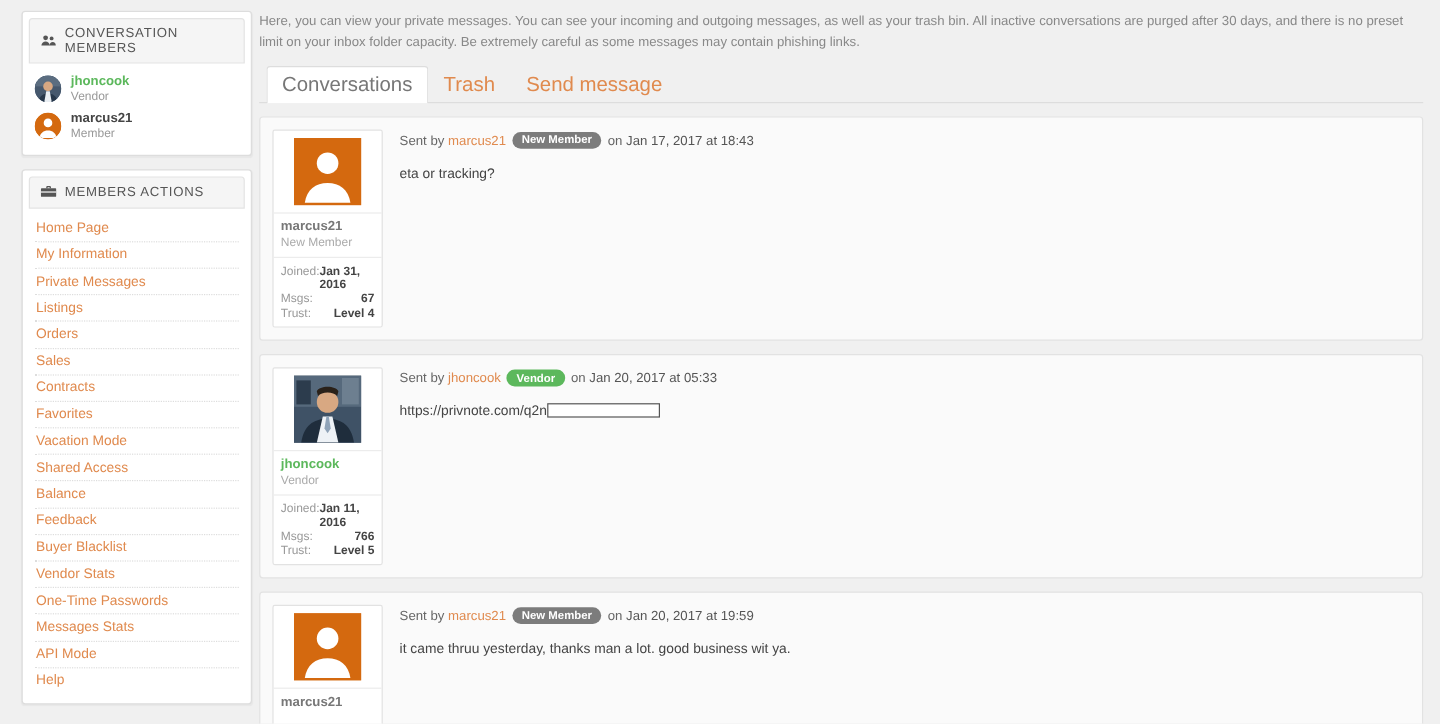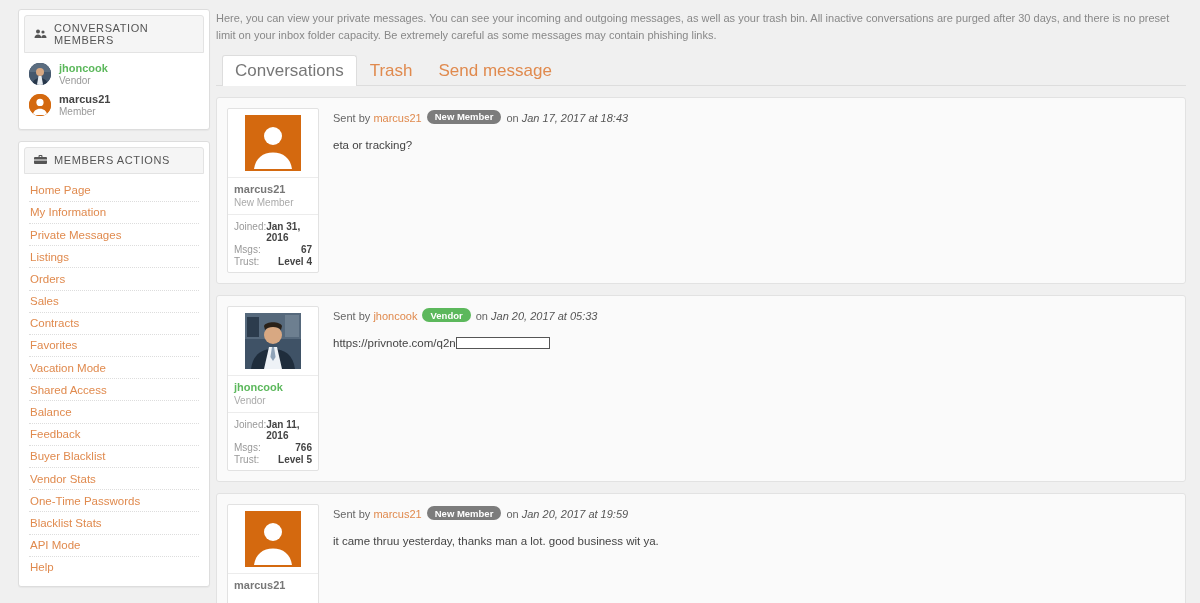--- a/index.html
+++ b/index.html
@@ -94,21 +94,21 @@
   .side-id .n.vendor { color:#5cb85c; }
   .side-id .n.member { color:#777; }
   .side-id .r { font-size:10px; color:#aaa; }
   .side-stats { border-top:1px solid #ececec; padding:5px 6px; }
   .side-stats .sr { display:flex; justify-content:space-between; font-size:10px; color:#999; padding:.5px 0; }
   .side-stats .sr .sv { color:#444; font-weight:bold; }
 
   .msg-body { flex:1; padding:2px 4px 0 14px; min-width:0; }
   .msg-head { font-size:11px; color:#666; margin-bottom:13px; }
   .msg-head .who { color:#e08a4e; }
-  .msg-head .when { font-style:italic; color:#555; }
+  .msg-head .when { color:#555; }
   .badge {
     display:inline-block; border-radius:9px; padding:1.5px 8px; font-size:9.5px;
     font-weight:bold; color:#fff; vertical-align:1px; margin:0 2px;
   }
   .badge.grey { background:#7c7c7c; }
   .badge.green { background:#5cb85c; }
   .msg-text { font-size:11.5px; color:#444; line-height:1.5; }
   .redact { display:inline-block; height:12px; border:1px solid #555; background:#fff; vertical-align:-2px; }
 </style>
 </head>
@@ -217,21 +217,21 @@
           <li>
               <a>Buyer Blacklist</a>
             </li>
           <li>
               <a>Vendor Stats</a>
             </li>
           <li>
               <a>One-Time Passwords</a>
             </li>
           <li>
-              <a>Blacklist Stats</a>
+              <a>Messages Stats</a>
             </li>
           <li>
               <a>API Mode</a>
             </li>
           <li>
               <a>Help</a>
             </li>
         </ul>
       </div>
     </div>

